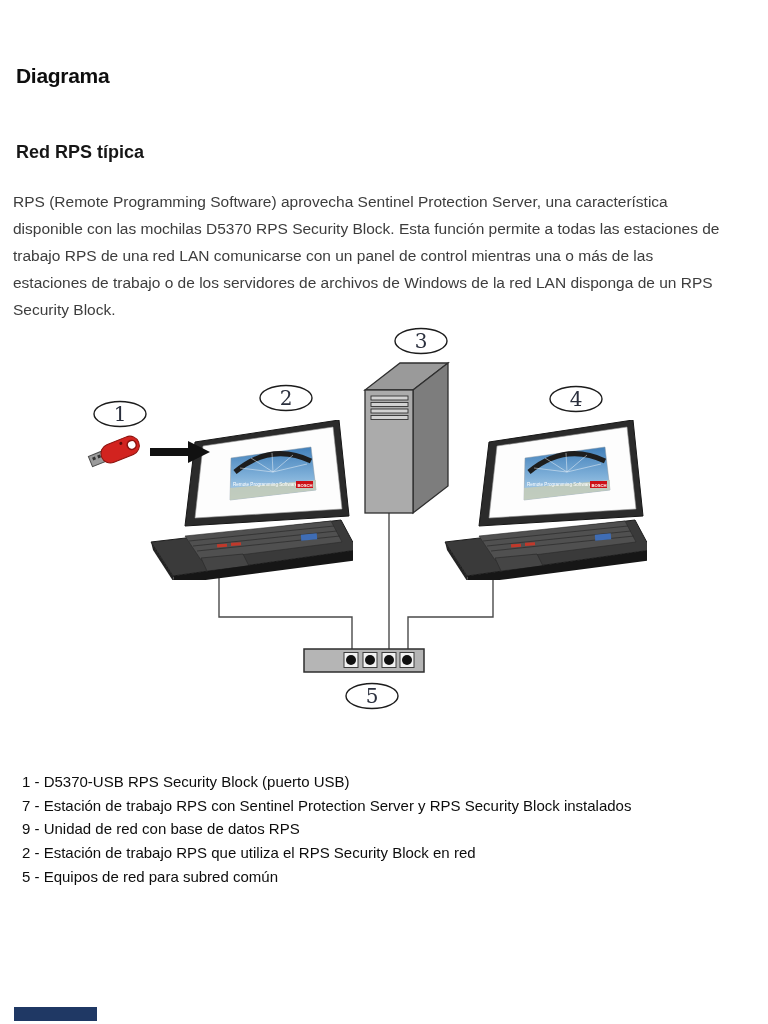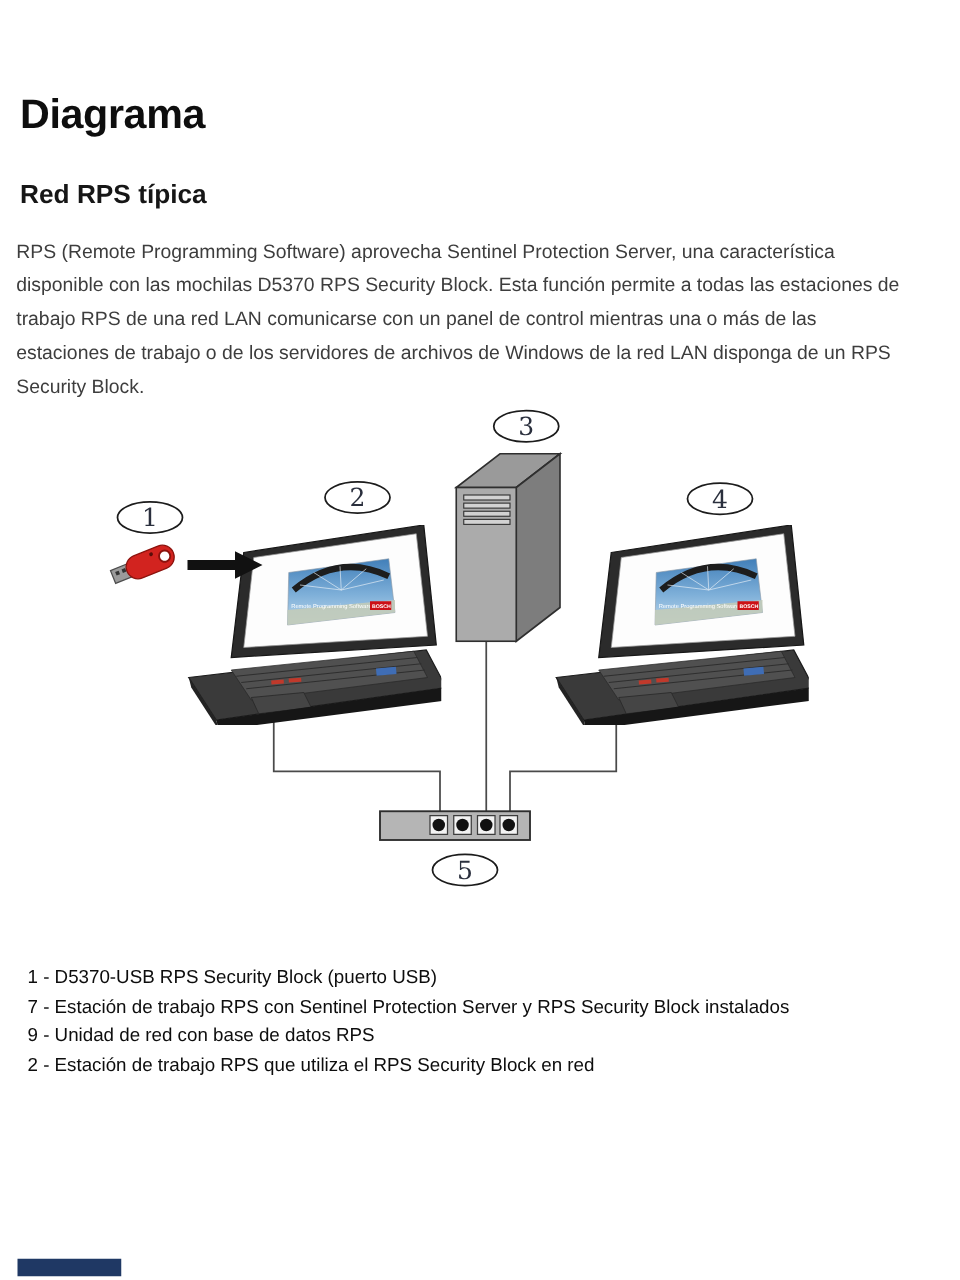--- a/index.html
+++ b/index.html
@@ -6,26 +6,26 @@
   body{
     width:768px;height:1024px;
     background:#ffffff;
     font-family:"Liberation Sans", sans-serif;
     position:relative;
     overflow:hidden;
     color:#111;
   }
   .page-title{
     position:absolute;left:16px;top:50px;
-    font-size:33px;font-weight:bold;color:#0e0e0e;
+    font-size:21px;font-weight:bold;color:#0e0e0e;
     letter-spacing:-0.3px;
   }
   .section-heading{
     position:absolute;left:16px;top:127px;
-    font-size:21px;font-weight:bold;color:#161616;
+    font-size:18px;font-weight:bold;color:#161616;
   }
   .intro-paragraph{
     position:absolute;left:13px;top:172px;
     width:712px;
     font-size:15.5px;line-height:27px;
     color:#3d3d3d;
   }
   .diagram{
     position:absolute;left:0;top:315px;width:768px;height:410px;
   }
@@ -169,15 +169,16 @@
     <text class="callout-num" x="372" y="388" text-anchor="middle">5</text>
   </g>
 </svg>
 </div>
 
 <div class="legend">
   <div class="legend-item">1 - D5370-USB RPS Security Block (puerto USB)</div>
   <div class="legend-item">7 - Estación de trabajo RPS con Sentinel Protection Server y RPS Security Block instalados</div>
   <div class="legend-item">9 - Unidad de red con base de datos RPS</div>
   <div class="legend-item">2 - Estación de trabajo RPS que utiliza el RPS Security Block en red</div>
+  <div class="legend-item">5 - Equipos de red para subred común</div>
 </div>
 
 <div class="footer-accent-bar"></div>
 
 </body></html>

